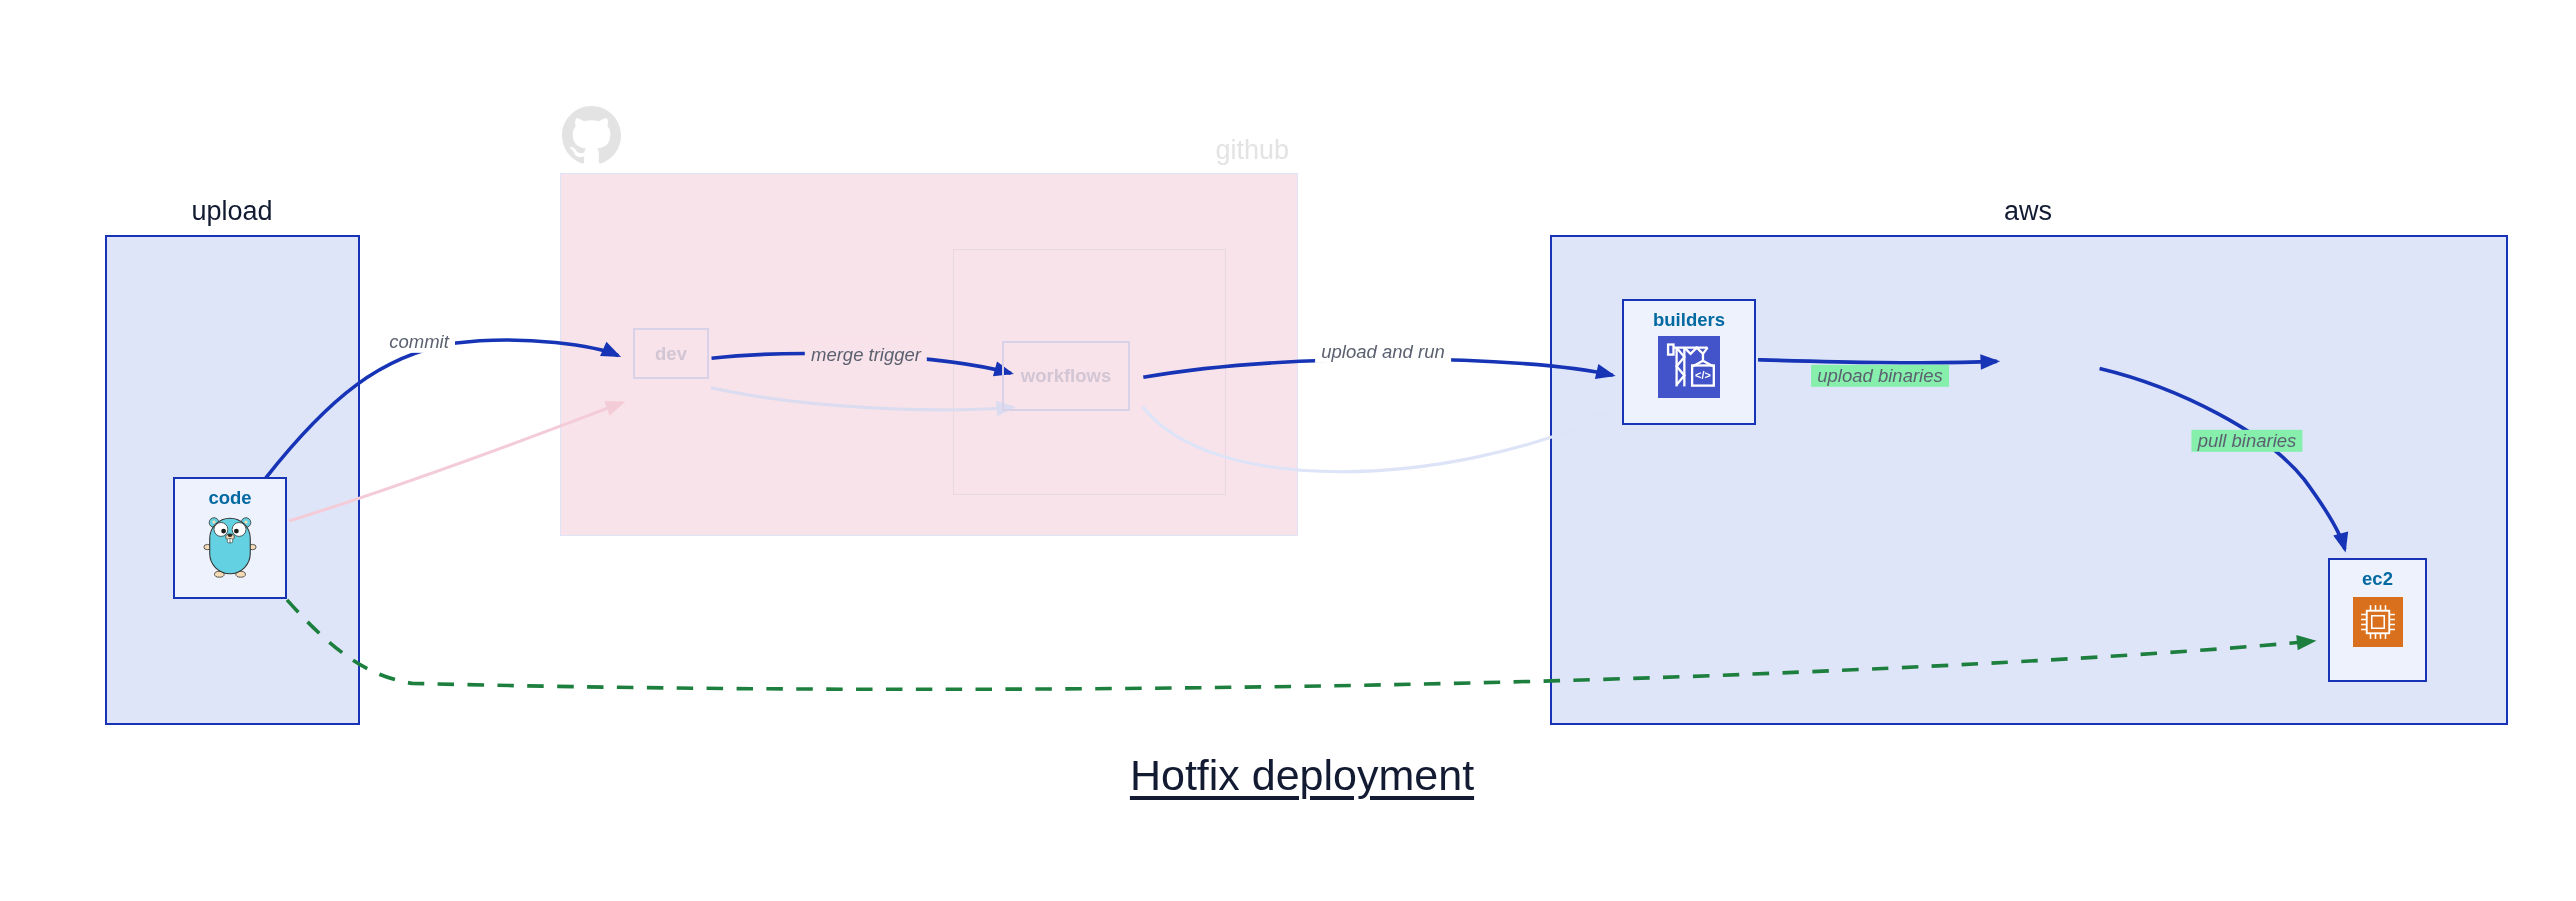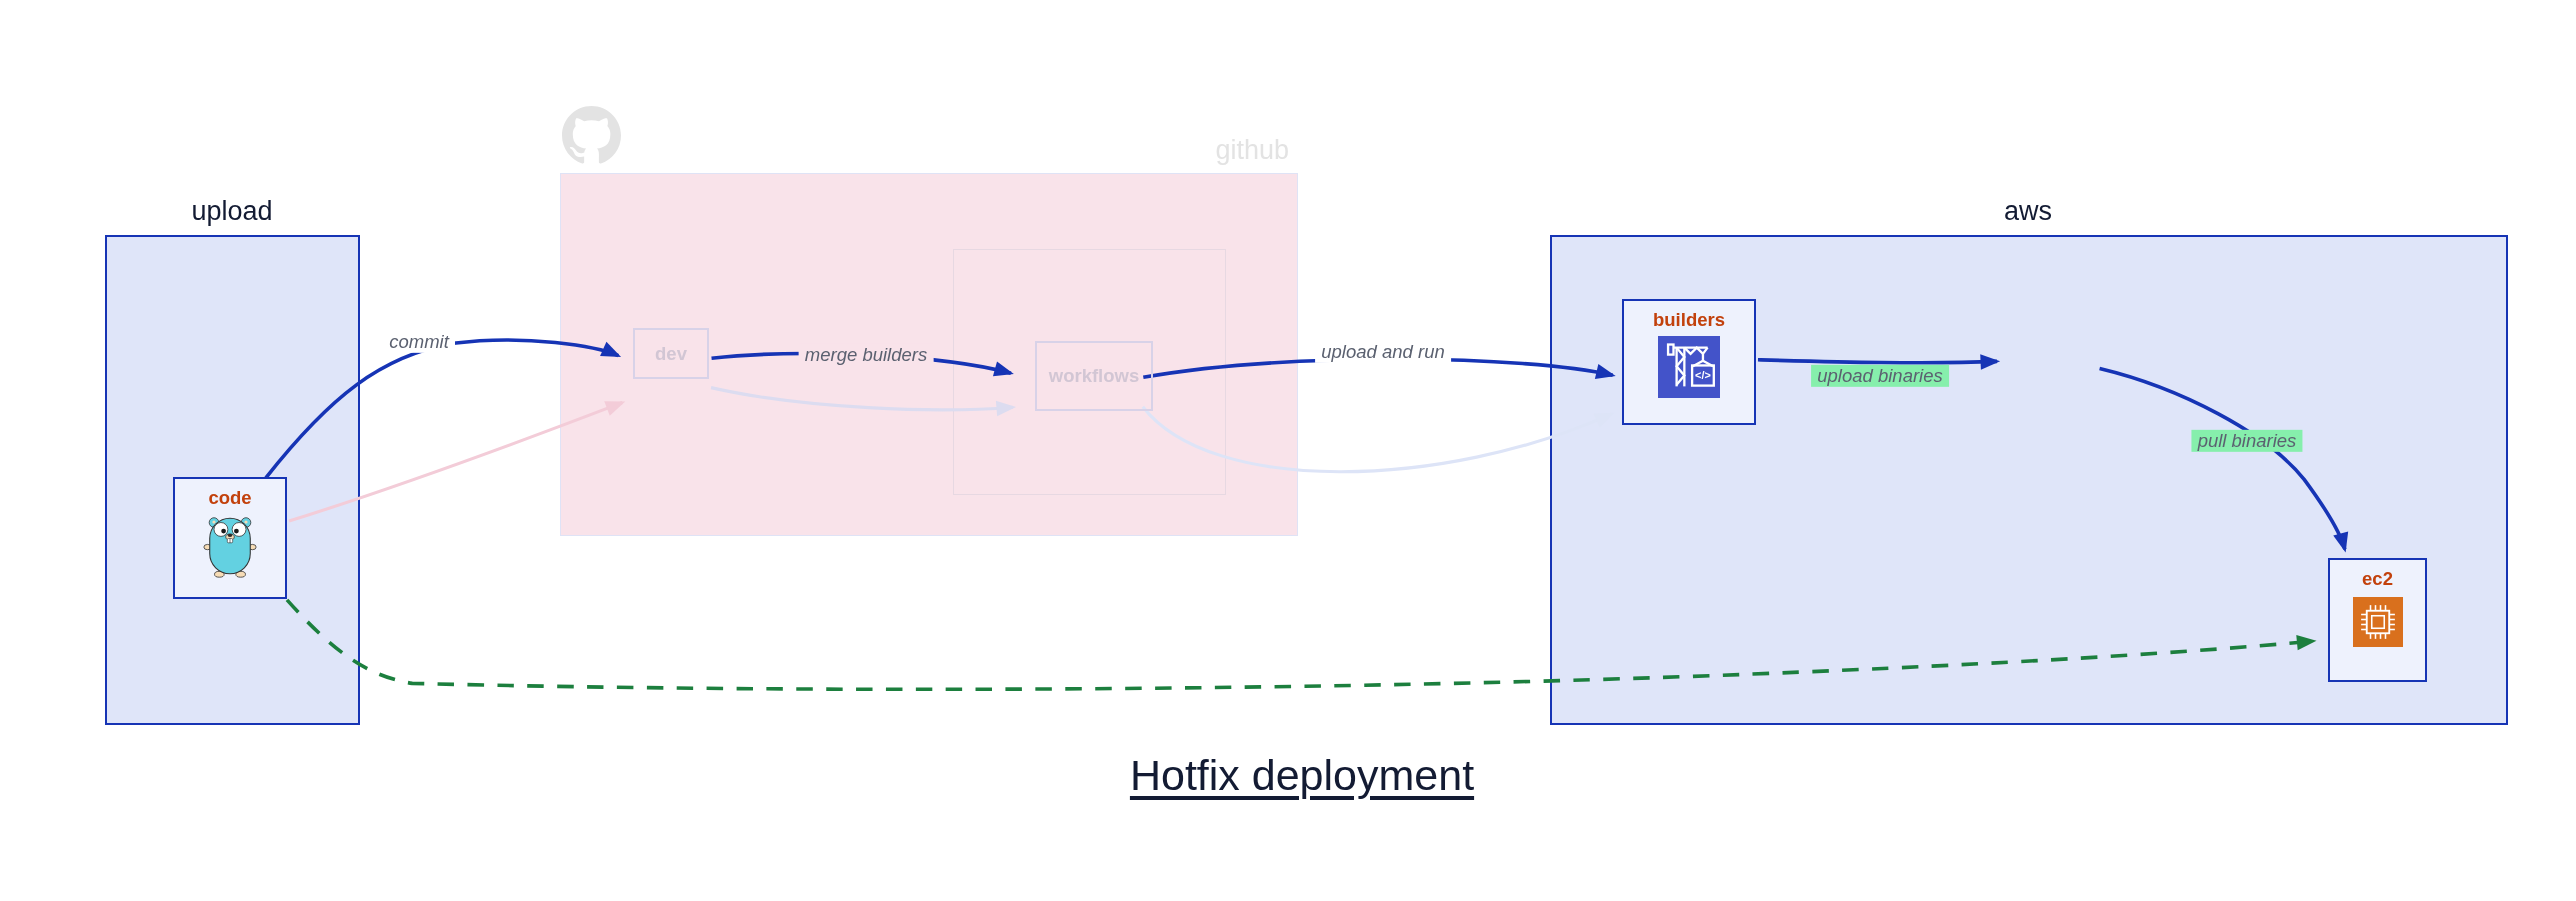--- a/index.html
+++ b/index.html
@@ -17,25 +17,25 @@
               background:transparent;border:1.5px solid #e7d8e2;box-sizing:border-box;}
   .label-github{position:absolute;left:1289px;top:135px;transform:translateX(-100%);
                 font-size:27px;color:#e3e3e3;white-space:nowrap;}
   .label-master{position:absolute;left:1090px;top:221px;transform:translateX(-50%);
                 font-size:24px;color:#ddcfdc;white-space:nowrap;}
   .octocat{position:absolute;left:561px;top:106px;width:61px;height:59px;}
   
   .node{position:absolute;box-sizing:border-box;text-align:center;}
   .node-solid{background:#eef2fd;border:2.6px solid #1634b5;}
   .node-faded{background:transparent;border:2.1px solid #d8d2e8;display:flex;align-items:center;justify-content:center;}
-  .node-title{font-weight:bold;font-size:18.5px;color:#c2410c;margin-top:8.2px;}
+  .node-title{font-weight:bold;font-size:18.5px;color:#0369a1;margin-top:8.2px;}
   .node-title-faded{font-weight:bold;font-size:18.5px;color:#d2c6d4;}
   .node-code{left:173px;top:477px;width:114px;height:122px;}
   .node-dev{left:633px;top:328px;width:76px;height:51px;}
-  .node-workflows{left:1035px;top:341px;width:118px;height:70px;}
+  .node-workflows{left:1002px;top:341px;width:128px;height:70px;}
   .node-builders{left:1622px;top:299px;width:134px;height:126px;}
   .node-s3{left:2006px;top:299px;width:93px;height:126px;}
   .node-ec2{left:2328px;top:558px;width:99px;height:124px;}
   .node-icon{display:block;margin:5.2px auto 0 auto;}
   
   .edges{position:absolute;left:0;top:0;width:2604px;height:902px;pointer-events:none;}
   .edge-label{position:absolute;transform:translate(-50%,-50%);font-style:italic;font-size:18.5px;
               color:#5b6170;padding:1px 6.2px;white-space:nowrap;line-height:1.1;}
   .bg-white{background:#ffffff;}
   .bg-pink{background:#f9e3ea;}
@@ -173,21 +173,21 @@
           <line x1="13" y1="52" x2="22" y2="52"></line>
         <line x1="58" y1="28" x2="67" y2="28"></line>
           <line x1="58" y1="36" x2="67" y2="36"></line>
           <line x1="58" y1="44" x2="67" y2="44"></line>
           <line x1="58" y1="52" x2="67" y2="52"></line>
       </g>
     </svg>
   </div>
 
   <div class="edge-label bg-white lbl-commit">commit</div>
-  <div class="edge-label bg-pink lbl-merge">merge builders</div>
+  <div class="edge-label bg-pink lbl-merge">merge trigger</div>
   <div class="edge-label bg-white lbl-uploadrun">upload and run</div>
   <div class="edge-label bg-blue lbl-uploadbin">upload binaries</div>
   <div class="edge-label bg-blue lbl-pullbin">pull binaries</div>
 
   <div class="title">Hotfix deployment</div>
 
 </div>
 
 
 </body></html>

